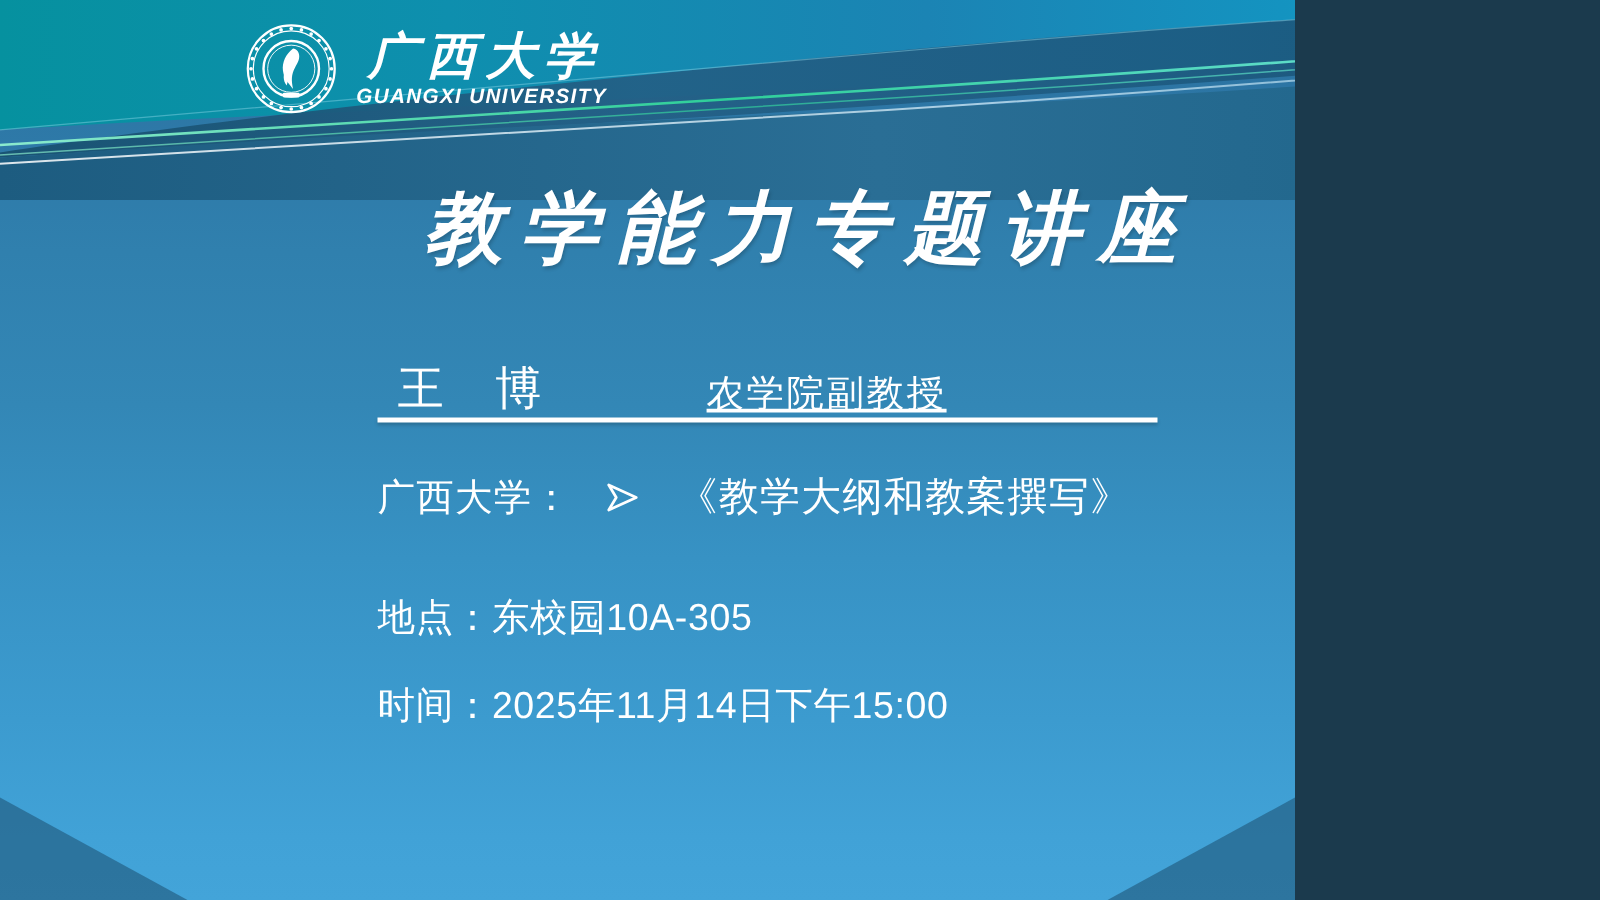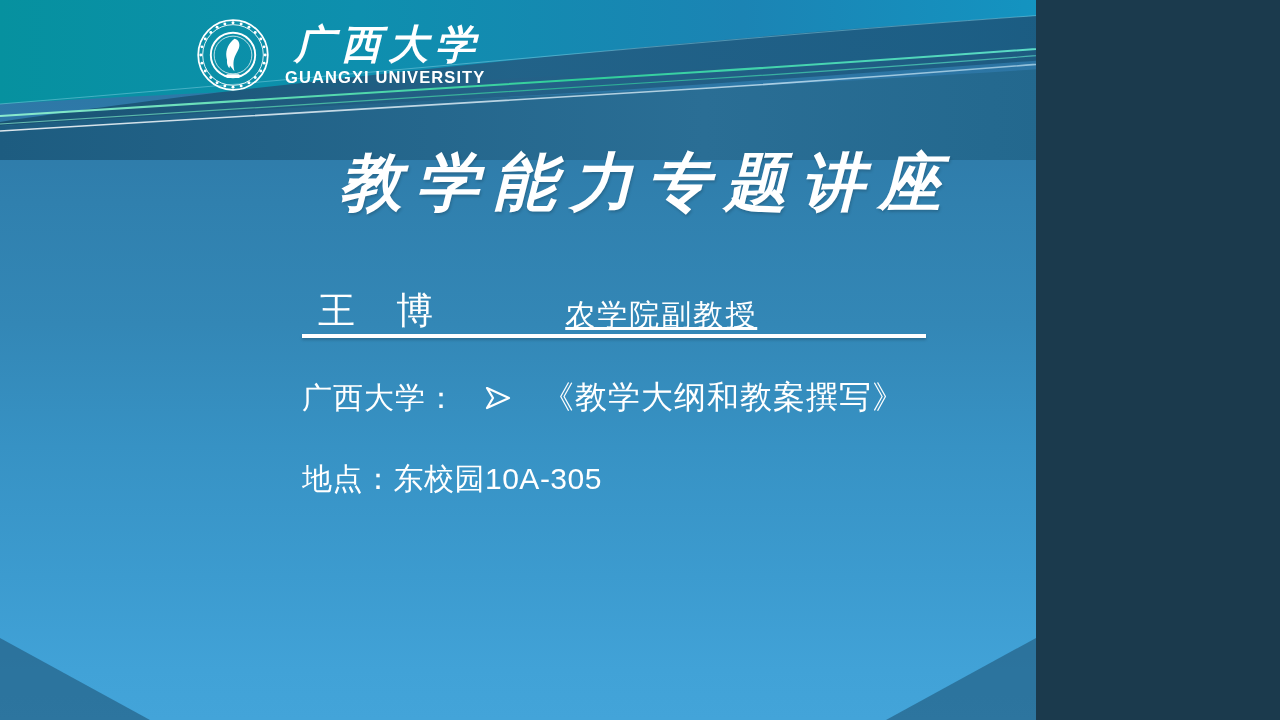--- a/index.html
+++ b/index.html
@@ -64,20 +64,21 @@
     font-style: italic;
     text-indent: 7px;
   }
   .logo-en {
     font-size: 16.5px;
     font-weight: 700;
     color: #ffffff;
     letter-spacing: 1.1px;
     margin-top: 2px;
     text-indent: 1px;
+    font-style: italic;
   }
 
   
   .slide-title {
     position: absolute;
     left: 0;
     top: 140px;
     width: 1280px;
     text-align: center;
     color: #ffffff;
@@ -158,21 +159,21 @@
 
   
   .info-line {
     position: absolute;
     left: 302px;
     color: #ffffff;
     font-size: 30px;
     letter-spacing: 0.5px;
     white-space: nowrap;
   }
-  .info-line.venue { top: 459px; }
+  .info-line.venue { top: 474px; }
   .info-line.time  { top: 544px; }
 </style>
 </head>
 <body>
 
 <div id="slide">
 
   <svg class="banner" viewBox="0 0 1280 160" preserveAspectRatio="none" aria-hidden="true">
     <defs>
       <linearGradient id="tealGrad" x1="0" y1="0" x2="1" y2="0">
@@ -298,14 +299,15 @@
 
   <div class="report-row">
     <span class="report-label">广西大学：</span>
     <svg class="arrow-bullet" viewBox="0 0 30 26" aria-hidden="true">
       <path d="M4 3 L26 13 L4 23 L10 13 Z" fill="none" stroke="#ffffff" stroke-width="2.2" stroke-linejoin="round"></path>
     </svg>
     <span class="report-value">《教学大纲和教案撰写》</span>
   </div>
 
   <div class="info-line venue">地点：东校园10A-305</div>
+  <div class="info-line time">时间：2025年11月14日下午15:00</div>
 
 </div>
 
 </body></html>

